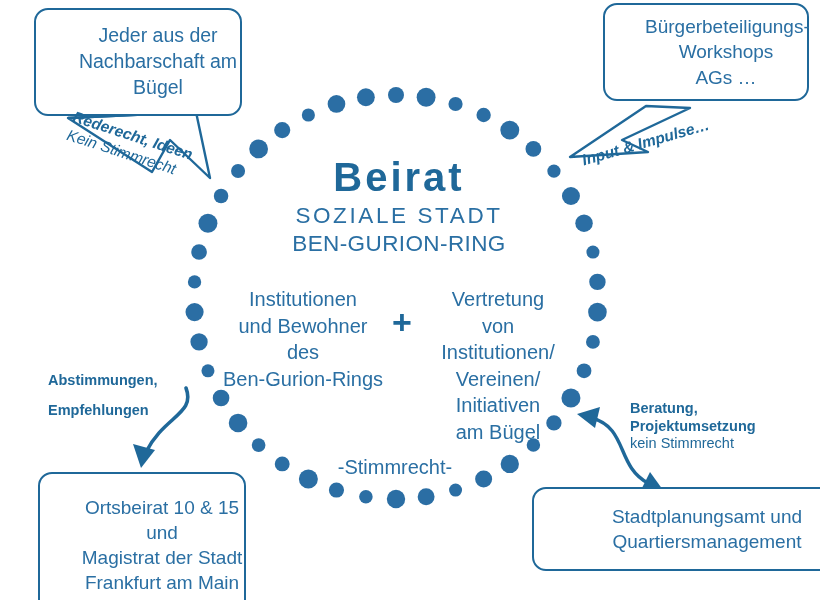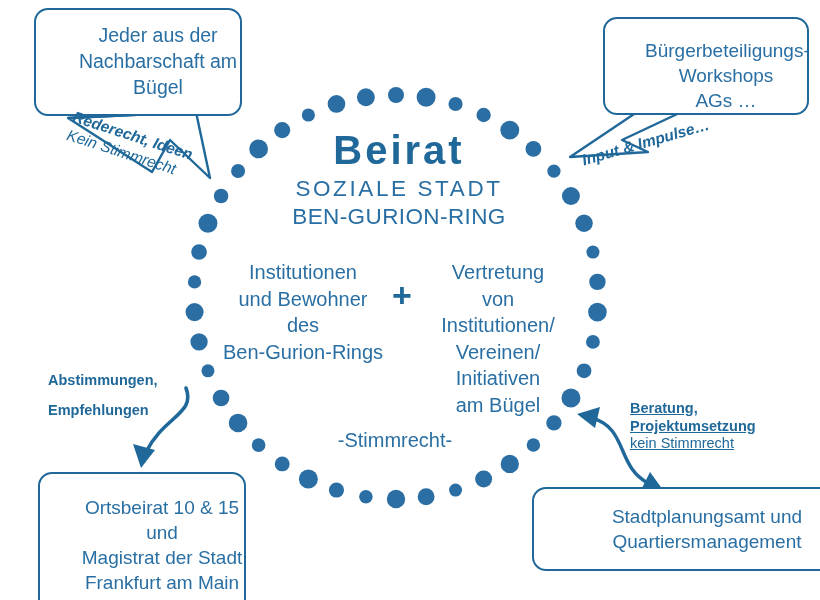--- a/index.html
+++ b/index.html
@@ -42,39 +42,39 @@
     padding-left: 40px;
   }
   .box .lines { width: 100%; }
   .box .ln { display: block; }
 
   #box-neighbourhood {
     left: 34px; top: 8px; width: 208px; height: 108px;
     font-size: 19.5px;
   }
   #box-participation {
-    left: 603px; top: 17px; width: 206px; height: 98px;
+    left: 603px; top: 3px; width: 206px; height: 98px;
     font-size: 19px;
-    align-items: flex-end;
   }
   #box-ortsbeirat {
     left: 38px; top: 472px; width: 208px; height: 146px;
     font-size: 19px;
   }
   #box-stadtplanung {
     left: 532px; top: 487px; width: 310px; height: 84px;
     font-size: 19px;
   }
 
   
   .center-text {
     position: absolute;
     color: #2a6fa3;
     text-align: center;
     z-index: 3;
+    margin-top: 27px;
   }
   #title-beirat {
     left: 268px; top: 128px; width: 262px;
     font-size: 40px;
     font-weight: bold;
     letter-spacing: 3px;
     color: #1f6899;
   }
   #title-soziale {
     left: 268px; top: 176px; width: 262px;
@@ -136,21 +136,20 @@
     font-size: 14.5px;
     font-weight: bold;
     text-align: left;
   }
   #annot-abstimmungen .ln { display: block; margin-top: 12px; }
 
   #annot-beratung {
     left: 630px; top: 400px; width: 175px;
     font-size: 14.5px;
     text-align: left;
-    text-decoration: underline;
   }
   #annot-beratung .b { font-weight: bold; display: block; }
   #annot-beratung .n { font-weight: normal; display: block; }
 </style>
 </head>
 <body>
 
 <div id="stage">
 
   <svg id="bgsvg" viewBox="0 0 820 600">

